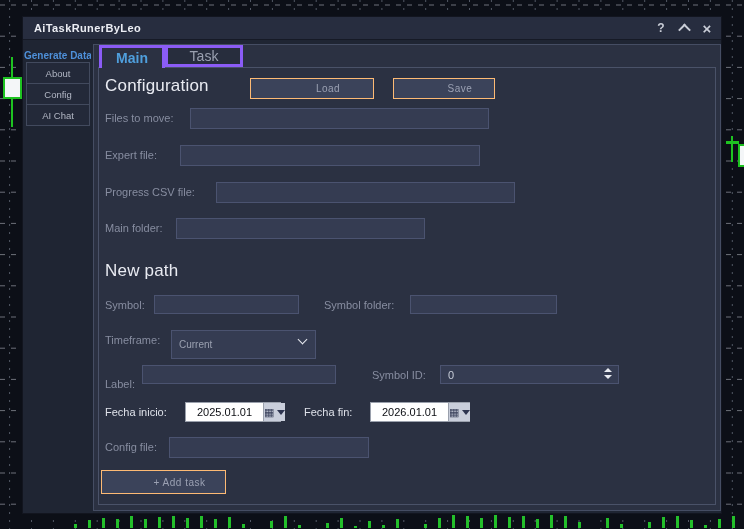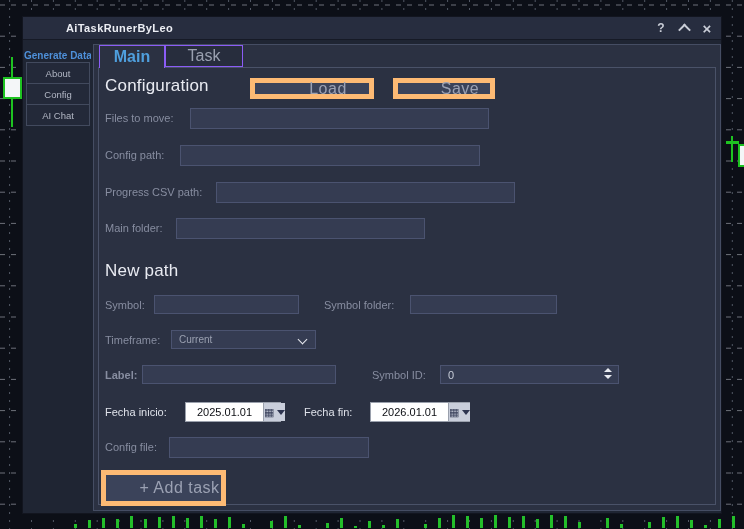--- a/index.html
+++ b/index.html
@@ -4,53 +4,53 @@
 <style>
   html,body{margin:0;padding:0;background:#000;}
   .stage{position:relative;width:744px;height:529px;overflow:hidden;
          background:#0c0f17;font-family:"Liberation Sans",sans-serif;}
   #chart-svg{position:absolute;left:0;top:0;}
 
   
   .dialog{position:absolute;left:22px;top:16px;width:700px;height:498px;
           background:#1f2533;border:1px solid #12151f;box-sizing:border-box;}
   .titlebar{position:absolute;left:0;top:0;right:0;height:22px;background:#272d3f;
-            border-bottom:1px solid #161a26;display:flex;align-items:center;padding-left:32px;}
+            border-bottom:1px solid #161a26;display:flex;align-items:center;}
   .titlebar .title{color:#eceef4;font-size:11px;font-weight:bold;margin-left:11px;letter-spacing:.4px;}
   .win-controls{position:absolute;right:6px;top:0;height:22px;display:flex;align-items:center;gap:7px;}
   .win-btn{width:16px;height:16px;display:flex;align-items:center;justify-content:center;
            color:#c9cdd7;font-size:12px;font-weight:bold;cursor:default;}
   .win-btn.close{font-size:15px;}
 
   
   .gen-data{position:absolute;left:0px;top:28px;width:68px;height:16px;overflow:hidden;}
   .gen-data span{display:inline-block;margin-left:1px;white-space:nowrap;color:#4e90d9;
                  font-size:10px;font-weight:bold;}
   .menu-col{position:absolute;left:3px;top:46px;width:64px;}
   .menu-btn{height:20px;border:1px solid #424a5e;margin-top:-1px;background:#232939;
             color:#b2b7c4;font-size:9.5px;display:flex;align-items:center;justify-content:center;}
 
   
   .panel{position:absolute;left:70px;top:27px;width:628px;height:467px;
          background:#2b3142;border:1px solid #454d63;box-sizing:border-box;}
-  .tab{position:absolute;top:0;height:22px;box-sizing:border-box;border:1px solid #8b5cf6;
-       display:flex;align-items:center;justify-content:center;font-size:16px;}
+  .tab{position:absolute;top:0;height:22px;box-sizing:border-box;border:3px solid #8b5cf6;
+       display:flex;align-items:center;justify-content:center;font-size:14px;}
   .tab.active{left:5px;width:66px;height:23px;background:#2b3142;border-bottom:none;
               color:#4f9fdd;font-weight:bold;z-index:3;}
   .tab.inactive{left:71px;width:78px;background:#272d3d;color:#9aa0b0;z-index:1;}
   .frame{position:absolute;left:4px;top:22px;right:4px;bottom:5px;border:1px solid #4a5268;z-index:2;}
   .content{position:absolute;left:0;top:0;right:0;bottom:0;}
 
   .heading{position:absolute;left:6px;color:#e9ebf2;font-size:17px;font-weight:500;letter-spacing:.2px;}
   .lbl{position:absolute;color:#878da0;font-size:11px;}
   .lbl.bright{color:#dfe2ea;}
   .tinput{position:absolute;background:#353c52;border:1px solid #4b5370;box-sizing:border-box;
           color:#cfd3de;font-size:11px;padding:0 5px;outline:none;font-family:"Liberation Sans",sans-serif;}
-  .btn{position:absolute;background:#3b435a;border:5px solid #fdba74;box-sizing:border-box;
-       color:#9ba1b3;font-size:16px;display:flex;align-items:center;justify-content:center;
+  .btn{position:absolute;background:#3b435a;border:1px solid #fdba74;box-sizing:border-box;
+       color:#9ba1b3;font-size:10px;display:flex;align-items:center;justify-content:center;
        letter-spacing:.5px;padding-left:32px;}
 
   
   .select{position:absolute;background:#353c52;border:1px solid #4b5370;box-sizing:border-box;
           color:#9aa0b0;font-size:10px;display:flex;align-items:center;padding:0 7px;}
   .chevron{position:absolute;right:9px;top:5px;width:6px;height:6px;border-right:1.6px solid #e8eaf0;
            border-bottom:1.6px solid #e8eaf0;transform:rotate(45deg);}
 
   
   .spinner{position:absolute;background:#353c52;border:1px solid #4b5370;box-sizing:border-box;
@@ -207,43 +207,43 @@
       <div class="frame">
         <div class="content">
 
           <div class="heading" style="top:8px;">Configuration</div>
           <div class="btn" style="left:151px;top:10px;width:124px;height:21px;">Load</div>
           <div class="btn" style="left:294px;top:10px;width:102px;height:21px;">Save</div>
 
           <div class="lbl" style="left:6px;top:44px;">Files to move:</div>
           <input class="tinput" style="left: 91px; top: 40px; width: 299px; height: 21px;" value="">
 
-          <div class="lbl" style="left:6px;top:81px;">Config path:</div>
+          <div class="lbl" style="left:6px;top:81px;">Expert file:</div>
           <input class="tinput" style="left: 81px; top: 77px; width: 300px; height: 21px;" value="">
 
-          <div class="lbl" style="left:6px;top:118px;">Progress CSV path:</div>
+          <div class="lbl" style="left:6px;top:118px;">Progress CSV file:</div>
           <input class="tinput" style="left: 117px; top: 114px; width: 299px; height: 21px;" value="">
 
           <div class="lbl" style="left:6px;top:154px;">Main folder:</div>
           <input class="tinput" style="left: 77px; top: 150px; width: 249px; height: 21px;" value="">
 
           <div class="heading" style="top:193px;">New path</div>
 
           <div class="lbl" style="left:6px;top:231px;">Symbol:</div>
           <input class="tinput" style="left: 55px; top: 227px; width: 145px; height: 19px;" value="">
           <div class="lbl" style="left:225px;top:231px;">Symbol folder:</div>
           <input class="tinput" style="left: 311px; top: 227px; width: 147px; height: 19px;" value="">
 
           <div class="lbl" style="left:6px;top:266px;">Timeframe:</div>
-          <div class="select" style="left:72px;top:262px;width:145px;height:19px;">
+          <div class="select" style="left:72px;top:262px;width:145px;height:29px;">
             <span>Current</span>
             <span class="chevron"></span>
           </div>
 
-          <div class="lbl" style="left:6px;top:301px;font-weight:bold;">Label:</div>
+          <div class="lbl" style="left:6px;top:310px;">Label:</div>
           <input class="tinput" style="left: 43px; top: 297px; width: 194px; height: 19px;" value="">
           <div class="lbl" style="left:273px;top:301px;">Symbol ID:</div>
           <div class="spinner" style="left:341px;top:297px;width:179px;height:19px;">
             <span>0</span>
             <span class="spin-arrows">
                 <span class="tri-up"></span>
                 <span class="tri-down"></span>
               </span>
           </div>
 
@@ -260,19 +260,19 @@
             <span class="dval">2026.01.01</span>
             <span class="cal-btn">
                 <span class="cal-glyph">▦</span>
                 <span class="cal-tri"></span>
               </span>
           </div>
 
           <div class="lbl" style="left:6px;top:373px;">Config file:</div>
           <input class="tinput" style="left: 70px; top: 369px; width: 200px; height: 21px;" value="">
 
-          <div class="btn" style="left:2px;top:402px;width:125px;height:36px;">+ Add task</div>
+          <div class="btn" style="left:2px;top:402px;width:125px;height:24px;">+ Add task</div>
 
         </div>
       </div>
     </div>
   </div>
 </div>
 
 </body></html>

